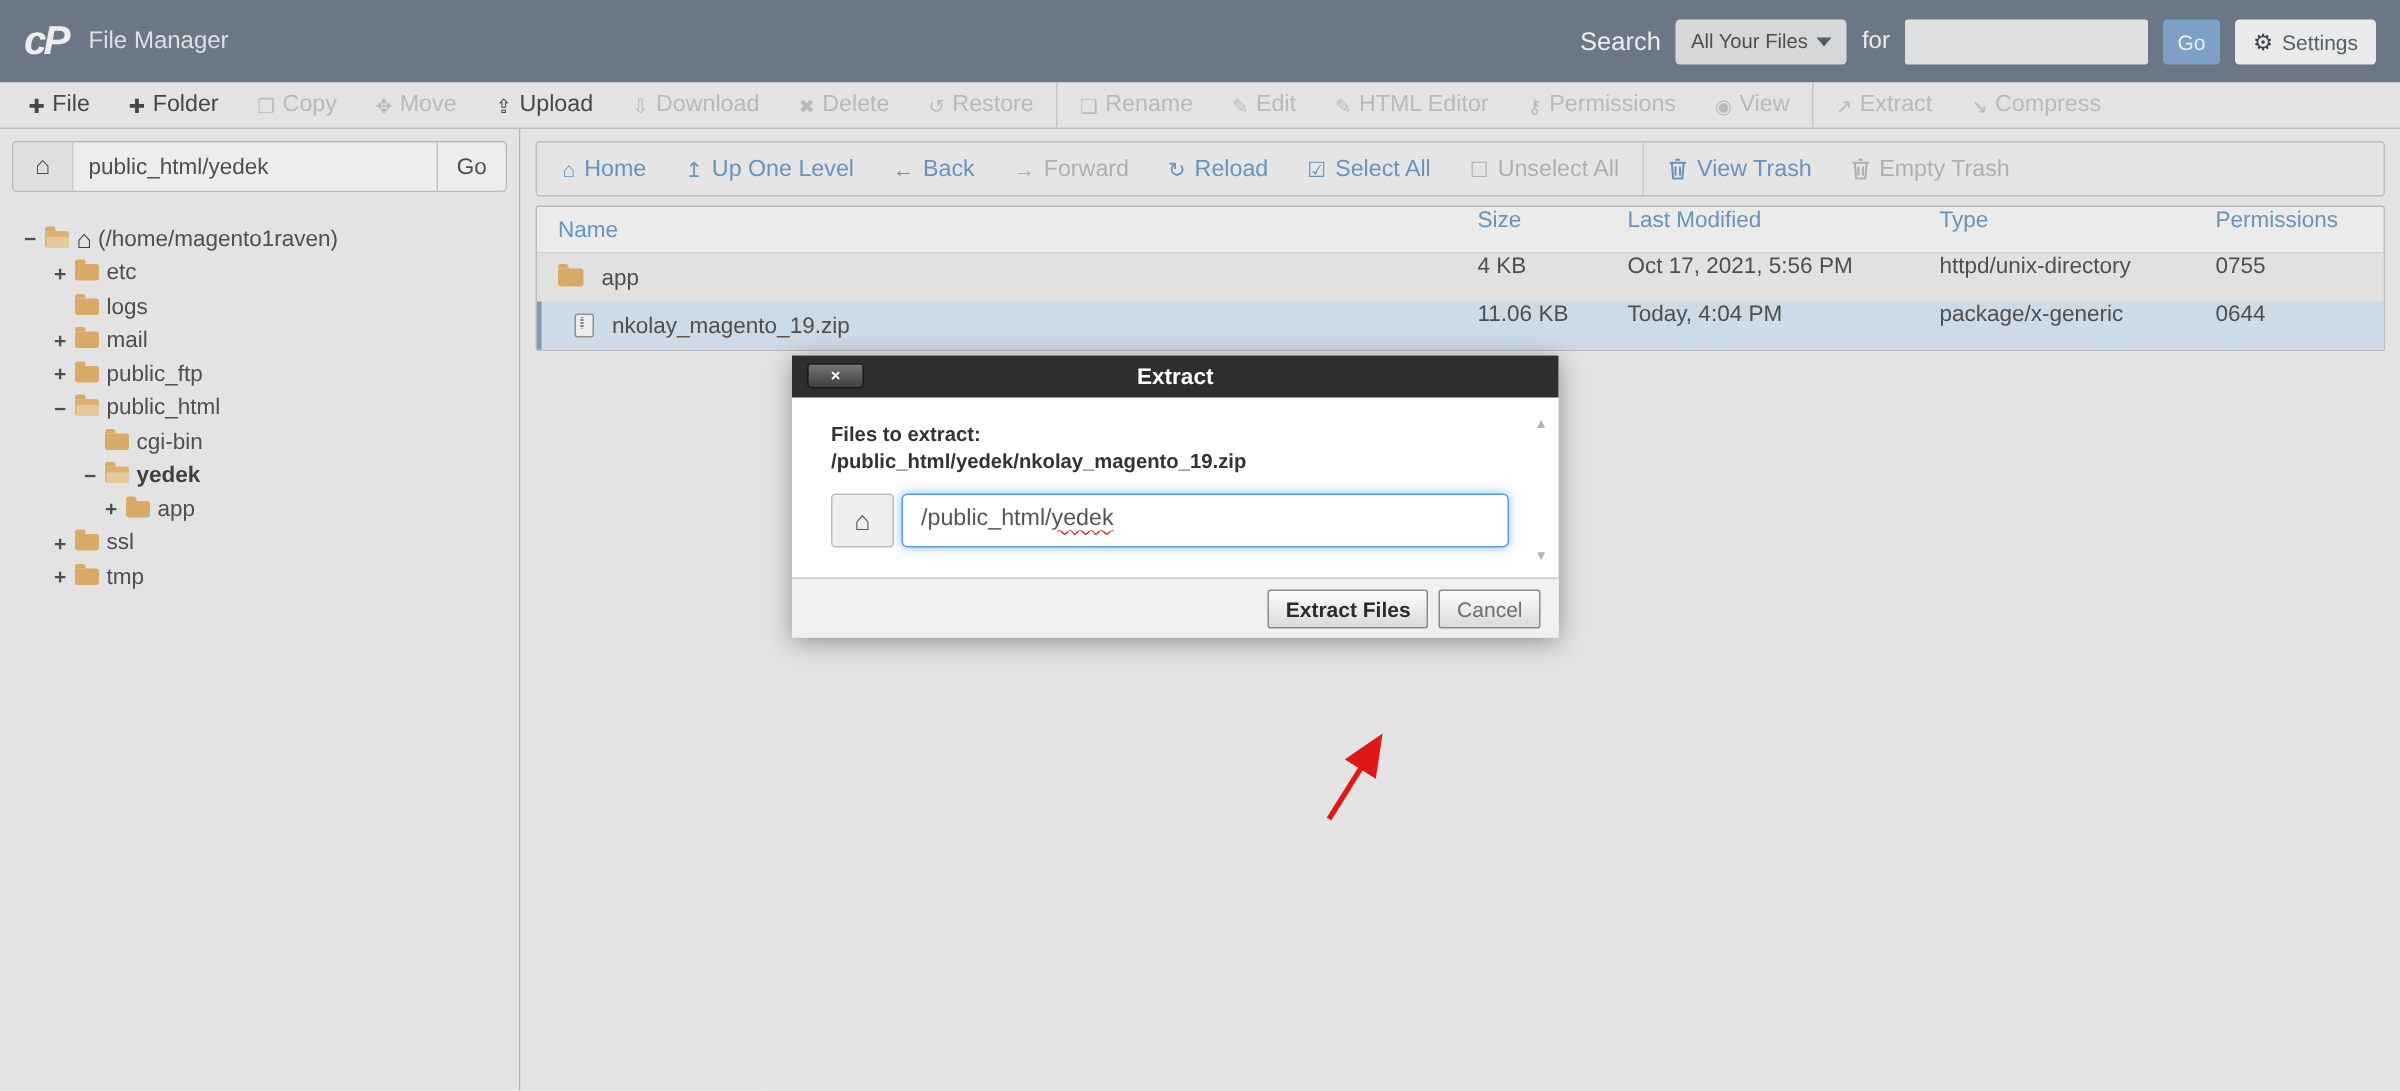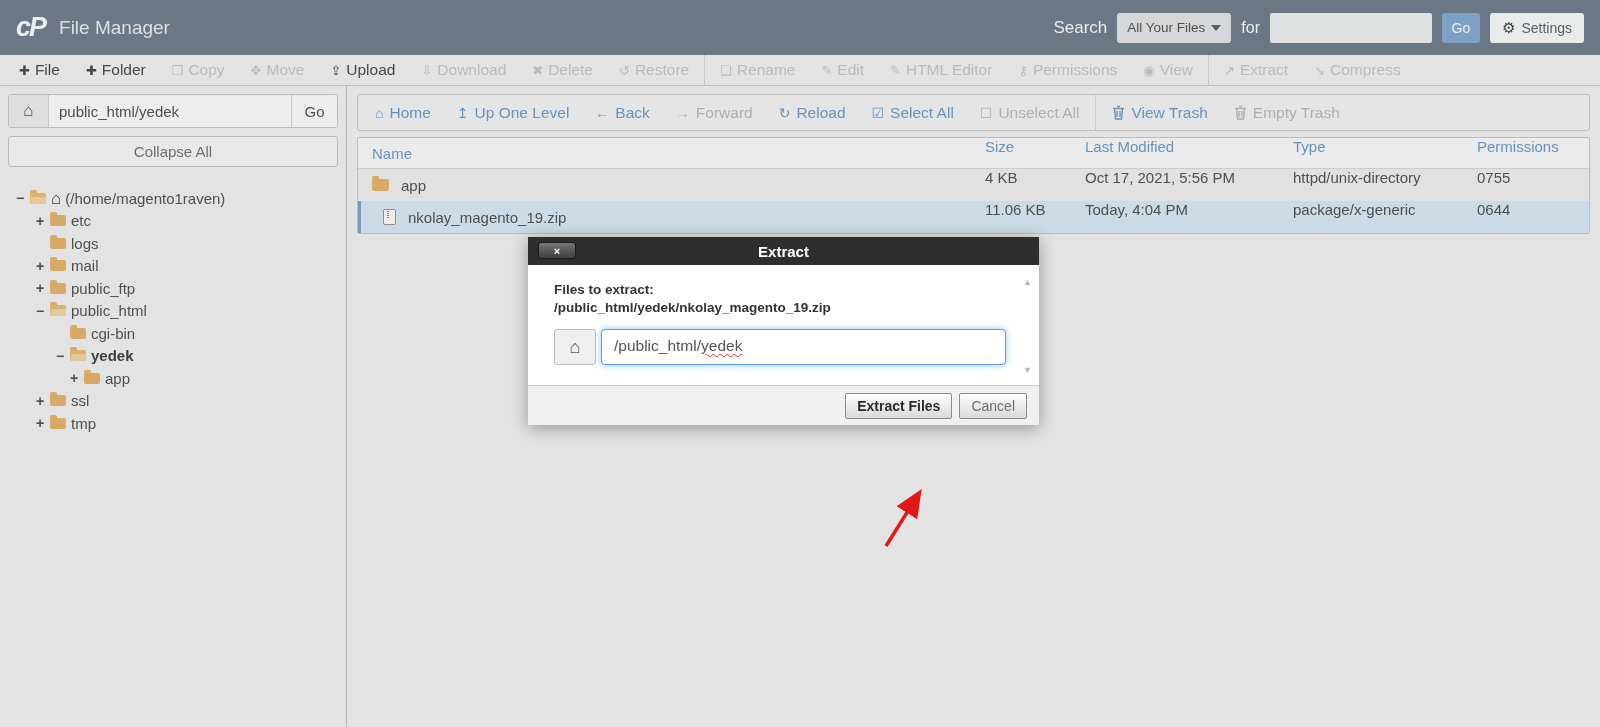--- a/index.html
+++ b/index.html
@@ -3,21 +3,21 @@
 <meta charset="utf-8">
 <style>
   * { box-sizing: border-box; margin: 0; padding: 0; }
   html,body { width:1600px; height:727px; overflow:hidden; }
   body { font-family:"Liberation Sans", sans-serif; background:#f5f5f5; position:relative; }
 
   
   .top-header { height:55px; background:#74818e; display:flex; align-items:center; justify-content:space-between; padding:0 16px; }
   .brand { display:flex; align-items:center; gap:14px; }
   .cp-logo { color:#fff; font-size:27px; font-weight:bold; font-style:italic; letter-spacing:-2px; }
-  .app-title { color:#eef1f4; font-size:19px; font-weight:400;text-align:right; }
+  .app-title { color:#eef1f4; font-size:16px; font-weight:400;text-align:right; }
   .search-area { display:flex; align-items:center; gap:10px; }
   .search-label { color:#fff; font-size:17px; }
   .for-label { color:#fff; font-size:16px; }
   .scope-select { width:114px; height:30px; background:#e6e8ea; border-radius:3px; display:flex; align-items:center; justify-content:space-between; padding:0 10px; font-size:13.5px; color:#555; cursor:pointer; }
   .chev { width:0; height:0; border-left:5px solid transparent; border-right:5px solid transparent; border-top:6px solid #5a6470; }
   .search-input { width:162px; height:30px; border:none; border-radius:2px; background:#f0f1f2; padding:0 8px; font-size:14px; color:#333; font-family:inherit; }
   .go-btn { width:38px; height:30px; background:#86aed4; border:none; border-radius:3px; color:#fff; font-size:14px; cursor:pointer; font-family:inherit; }
   .settings-btn { height:30px; background:#fbfcfc; border:none; border-radius:3px; color:#5d6772; font-size:14px; padding:0 12px; display:flex; align-items:center; gap:6px; cursor:pointer; font-family:inherit; }
   .settings-btn .gear { font-size:15px; color:#414a53; }
 
@@ -194,21 +194,20 @@
   <div class="workspace">
 
     <aside class="sidebar">
       <div class="pathbar">
         <div class="home-box">
             <span>⌂</span>
           </div>
         <input value="public_html/yedek" style="">
         <div class="go-seg">Go</div>
       </div>
-      <button class="collapse-all">Collapse All</button>
 
       <ul class="tree">
         <li class="lvl0">
           <span class="tg">−</span>
           <span class="folder open"></span>
           <span class="home-g">⌂</span>
           <span>(/home/magento1raven)</span>
         </li>
         <li class="lvl1">
           <span class="tg">+</span>

